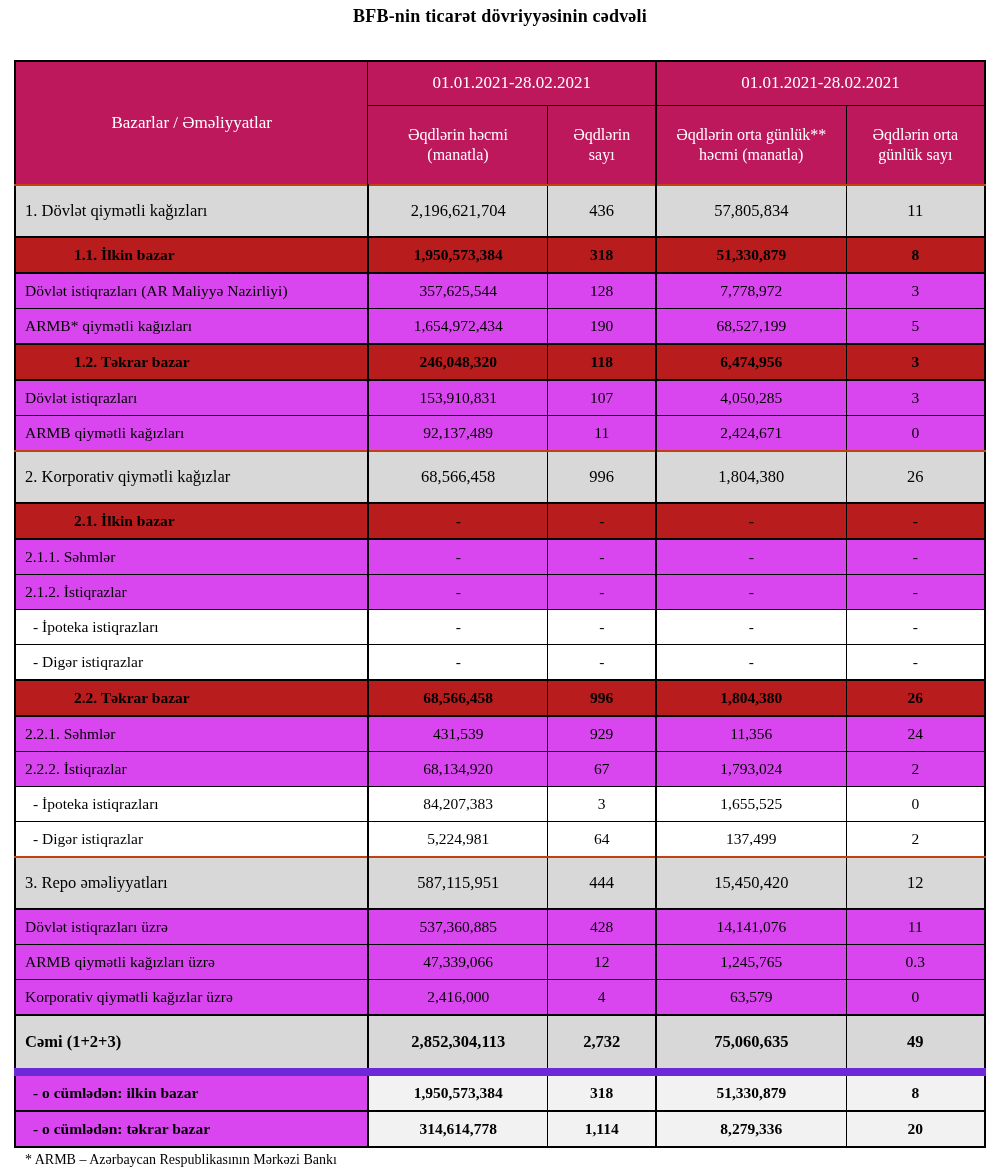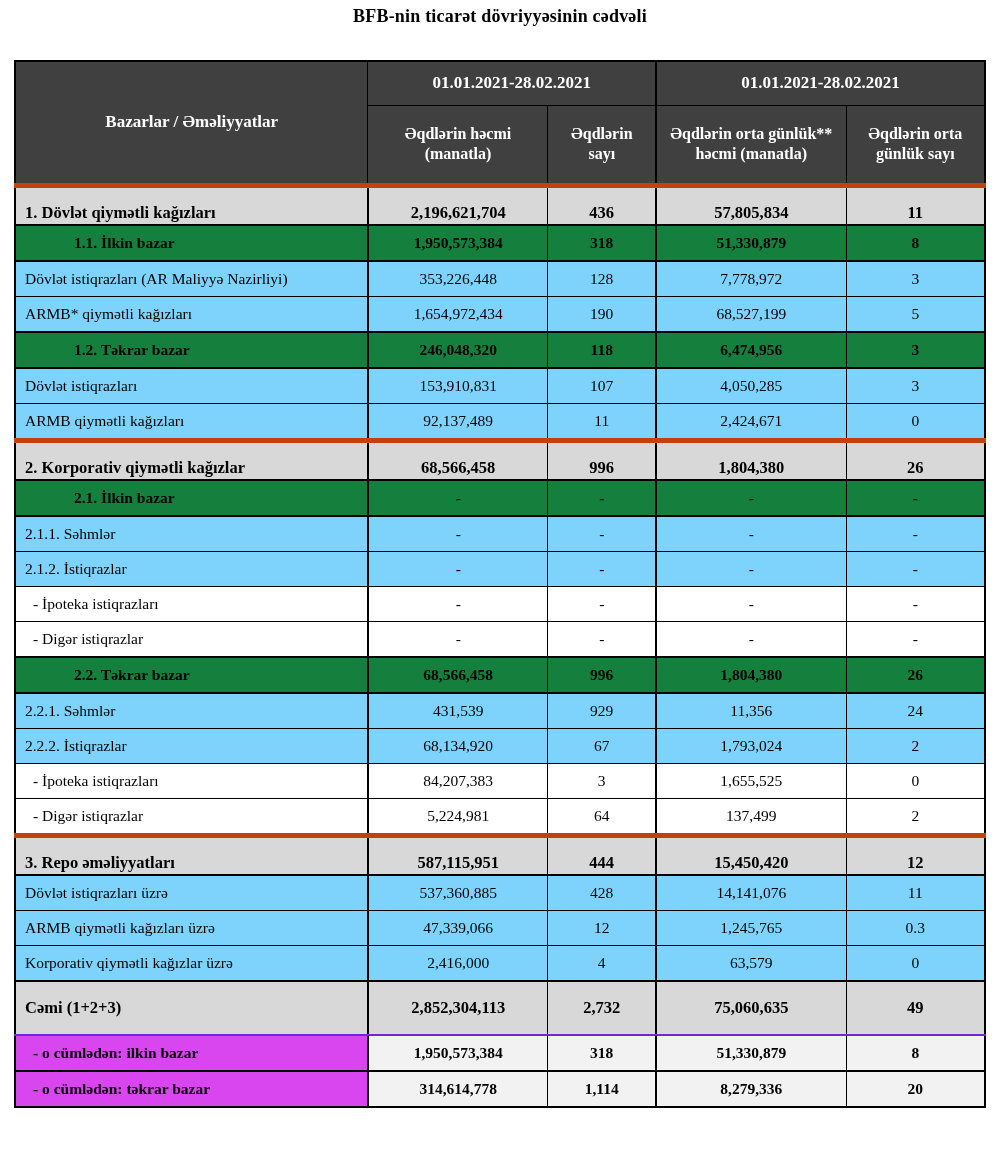--- a/index.html
+++ b/index.html
@@ -34,23 +34,23 @@
   }
   table.turnover {
     border: 2px solid #000000;
   }
   th, td {
     box-sizing: border-box;
     overflow: hidden;
   }
   
   thead th {
-    background: #404040;
+    background: #be185d;
     color: #ffffff;
-    font-weight: bold;
+    font-weight: normal;
     text-align: center;
     vertical-align: middle;
   }
   th.corner {
     font-size: 17px;
     border-right-width: 2px;
   }
   th.period {
     font-size: 17px;
     height: 44px;
@@ -73,44 +73,44 @@
     vertical-align: middle;
     background: #ffffff;
   }
   tbody td.label {
     text-align: left;
     padding-left: 9px;
     border-right-width: 2px;
   }
   tr.section td {
     background: #D8D8D8;
-    font-weight: bold;
+    font-weight: normal;
     font-size: 16.5px;
     padding-top: 15px;
-    padding-bottom: 1px;
-    border-top: 5px solid #c2410c;
+    padding-bottom: 15px;
+    border-top: 2px solid #c2410c;
     border-bottom: 2px solid #000;
   }
   tr.subsection td {
-    background: #15803d;
+    background: #b91c1c;
     font-weight: bold;
     border-top: 2px solid #000;
     border-bottom: 2px solid #000;
   }
   tr.subsection td.label { padding-left: 58px; }
-  tr.detail td { background: #7dd3fc; font-weight: normal; }
+  tr.detail td { background: #d946ef; font-weight: normal; }
   tr.detail-dash td.label { padding-left: 17px; }
   tr.total td {
     background: #D8D8D8;
     font-weight: bold;
     font-size: 16.5px;
     padding-top: 16px;
     padding-bottom: 16px;
     border-top: 2px solid #000;
-    border-bottom: 2px solid #6d28d9;
+    border-bottom: 8px solid #6d28d9;
   }
   tr.total-sub td {
     font-weight: bold;
     background: #F2F2F2;
     border-top: 2px solid #000;
   }
   tr.total-sub td.label {
     background: #d946ef;
     padding-left: 17px;
   }
@@ -162,21 +162,21 @@
         </tr>
         <tr class="subsection">
           <td class="label">1.1. İlkin bazar</td>
           <td>1,950,573,384</td>
           <td>318</td>
           <td class="group-divider">51,330,879</td>
           <td>8</td>
         </tr>
         <tr class="detail">
           <td class="label">Dövlət istiqrazları (AR Maliyyə Nazirliyi)</td>
-          <td>353,226,448</td>
+          <td>357,625,544</td>
           <td>128</td>
           <td class="group-divider">7,778,972</td>
           <td>3</td>
         </tr>
         <tr class="detail">
           <td class="label">ARMB* qiymətli kağızları</td>
           <td>1,654,972,434</td>
           <td>190</td>
           <td class="group-divider">68,527,199</td>
           <td>5</td>
@@ -324,14 +324,15 @@
         <tr class="total-sub">
           <td class="label">-  o cümlədən: təkrar bazar</td>
           <td>314,614,778</td>
           <td>1,114</td>
           <td class="group-divider">8,279,336</td>
           <td>20</td>
         </tr>
       </tbody>
   </table>
 
+  <div class="footnote">* ARMB – Azərbaycan Respublikasının Mərkəzi Bankı</div>
 
 </div>
 
 </body></html>

